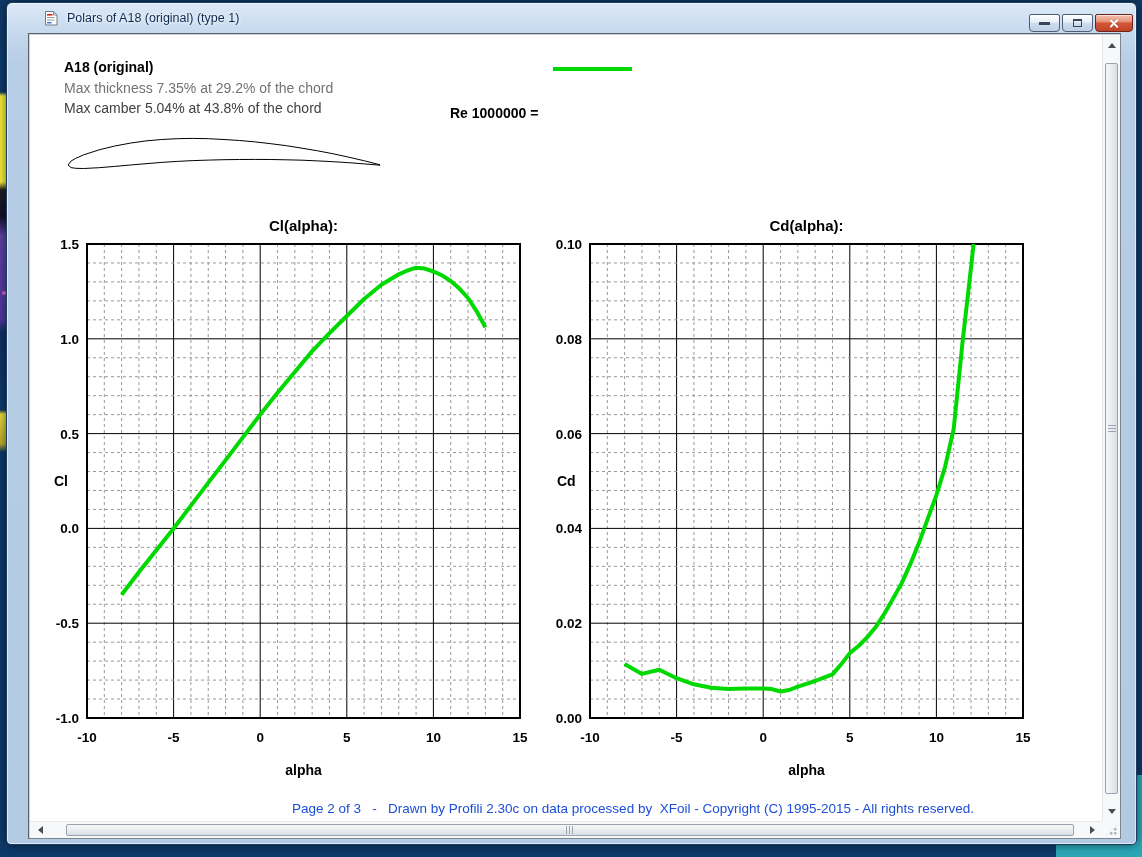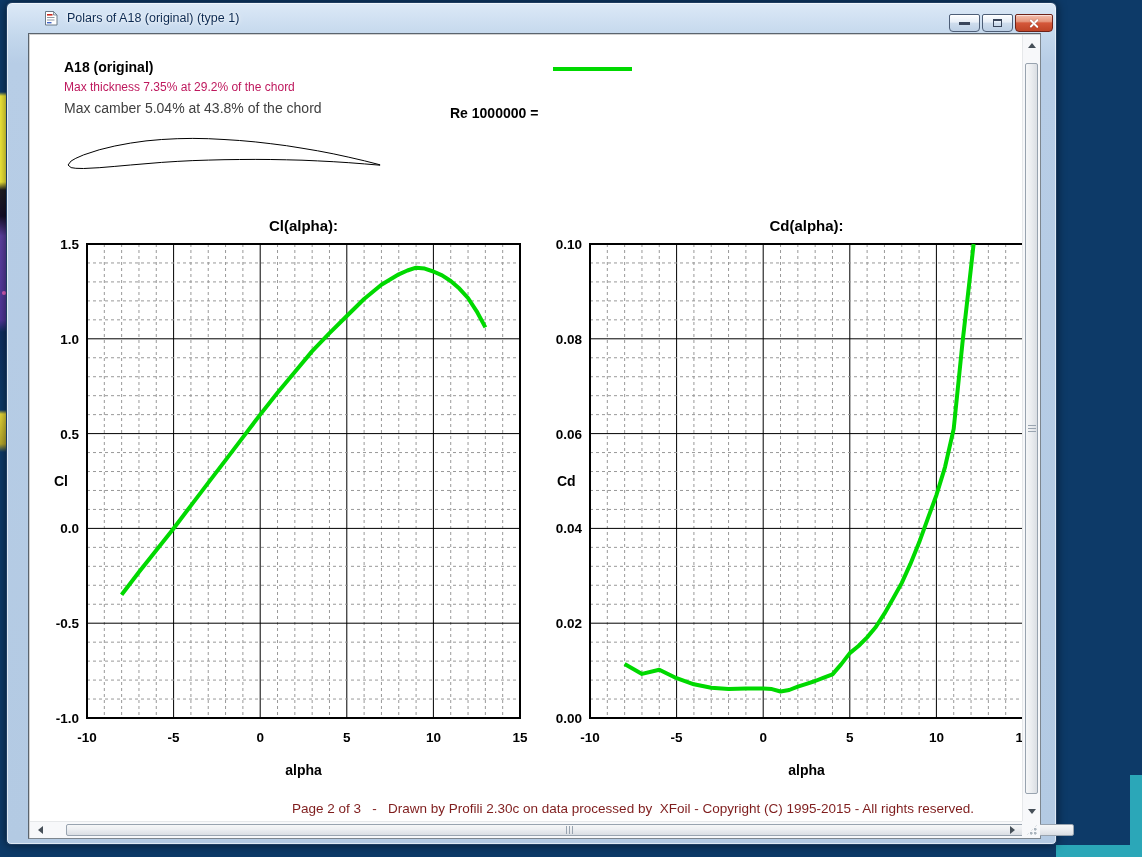--- a/index.html
+++ b/index.html
@@ -17,21 +17,21 @@
       #1f1e22 190px,#15102a 216px,#5d41a2 236px,#50369a 320px,
       #0e2f60 332px,#0d3a68 400px,#0d3a68 410px,#e7d837 414px,#b7a92c 444px,
       #0d3a68 452px,#0d3a68 100%);
   }
   .desk-dot { position:absolute; left:2px; top:291px; width:4px; height:4px; border-radius:50%; background:#e060c0; }
   .teal-corner  { position:absolute; right:0; bottom:0; width:12px; height:82px; background:#2ba7b8; }
   .teal-bottom  { position:absolute; right:0; bottom:0; width:86px; height:12px; background:#2ba7b8; }
 
   
   .app-window {
-    position:absolute; left:6px; top:2px; width:1051px; height:843px;
+    position:absolute; left:6px; top:2px; width:1131px; height:843px;
     background:linear-gradient(180deg,#dce9f7 0,#c3d7ec 34px,#b7cde6 60px,#b3cae3 100%);
     border:1px solid #1d3c60; border-radius:6px 6px 5px 5px;
     box-shadow:inset 0 0 0 1px rgba(250,253,255,.6), 0 0 10px rgba(0,0,0,.55);
   }
   .title-bar { position:absolute; left:0; top:0; right:0; height:30px; border-radius:6px 6px 0 0; }
   .title-icon { position:absolute; left:36px; top:7px; width:16px; height:16px; }
   .title-text {
     position:absolute; left:60px; top:8px; font-size:12.5px; color:#0c2a52;
     text-shadow:0 0 3px rgba(255,255,255,.9), 0 0 6px rgba(255,255,255,.7);
     white-space:nowrap;
@@ -62,32 +62,32 @@
   .client {
     position:absolute; left:21px; top:30px; right:15px; bottom:5px;
     background:#fff; border:1px solid #7d868e;
     border-top-color:#5a646e; border-left-color:#5a646e;
     box-shadow:inset 1px 1px 0 rgba(0,0,0,.18);
   }
   .page { position:absolute; left:1px; top:1px; right:18px; bottom:17px; background:#fff; overflow:hidden; }
 
   
   .hdr-name      { position:absolute; left:34px; top:24px;  font-size:14px; font-weight:bold; color:#000; white-space:nowrap; }
-  .hdr-thickness { position:absolute; left:34px; top:45px;  font-size:12px; color:#be185d; white-space:nowrap; }
+  .hdr-thickness { position:absolute; left:34px; top:45px;  font-size:14px; color:#737373; white-space:nowrap; }
   .hdr-camber    { position:absolute; left:34px; top:65px;  font-size:14px; color:#404040; white-space:nowrap; }
   .legend-label  { position:absolute; left:420px; top:25px; font-size:14px; font-weight:bold; color:#000; white-space:nowrap;margin-top:45px; }
   .legend-line   { position:absolute; left:523px; top:32px; width:79px; height:4px; background:#00d900; }
   .airfoil-svg   { position:absolute; left:36px; top:96px; }
   .chart-svg     { position:absolute; top:175px; }
   .chart-svg.cl  { left:2px; }
   .chart-svg.cd  { left:505px; }
   svg.chart-svg text { font-family:"Liberation Sans", sans-serif; font-weight:bold; fill:#000; }
   .page-footer {
     position:absolute; left:200px; top:766px; width:806px; text-align:center;
-    font-size:13.5px; color:#7f1d1d; white-space:pre;
+    font-size:13.5px; color:#1d4ed8; white-space:pre;
   }
 
   
   .vscroll {
     position:absolute; right:0; top:1px; bottom:17px; width:18px;
     background:#f7f8fa; border-left:1px solid #e6e8ea;
   }
   .hscroll {
     position:absolute; left:1px; right:18px; bottom:0; height:17px;
     background:#f7f8fa; border-top:1px solid #e6e8ea;

